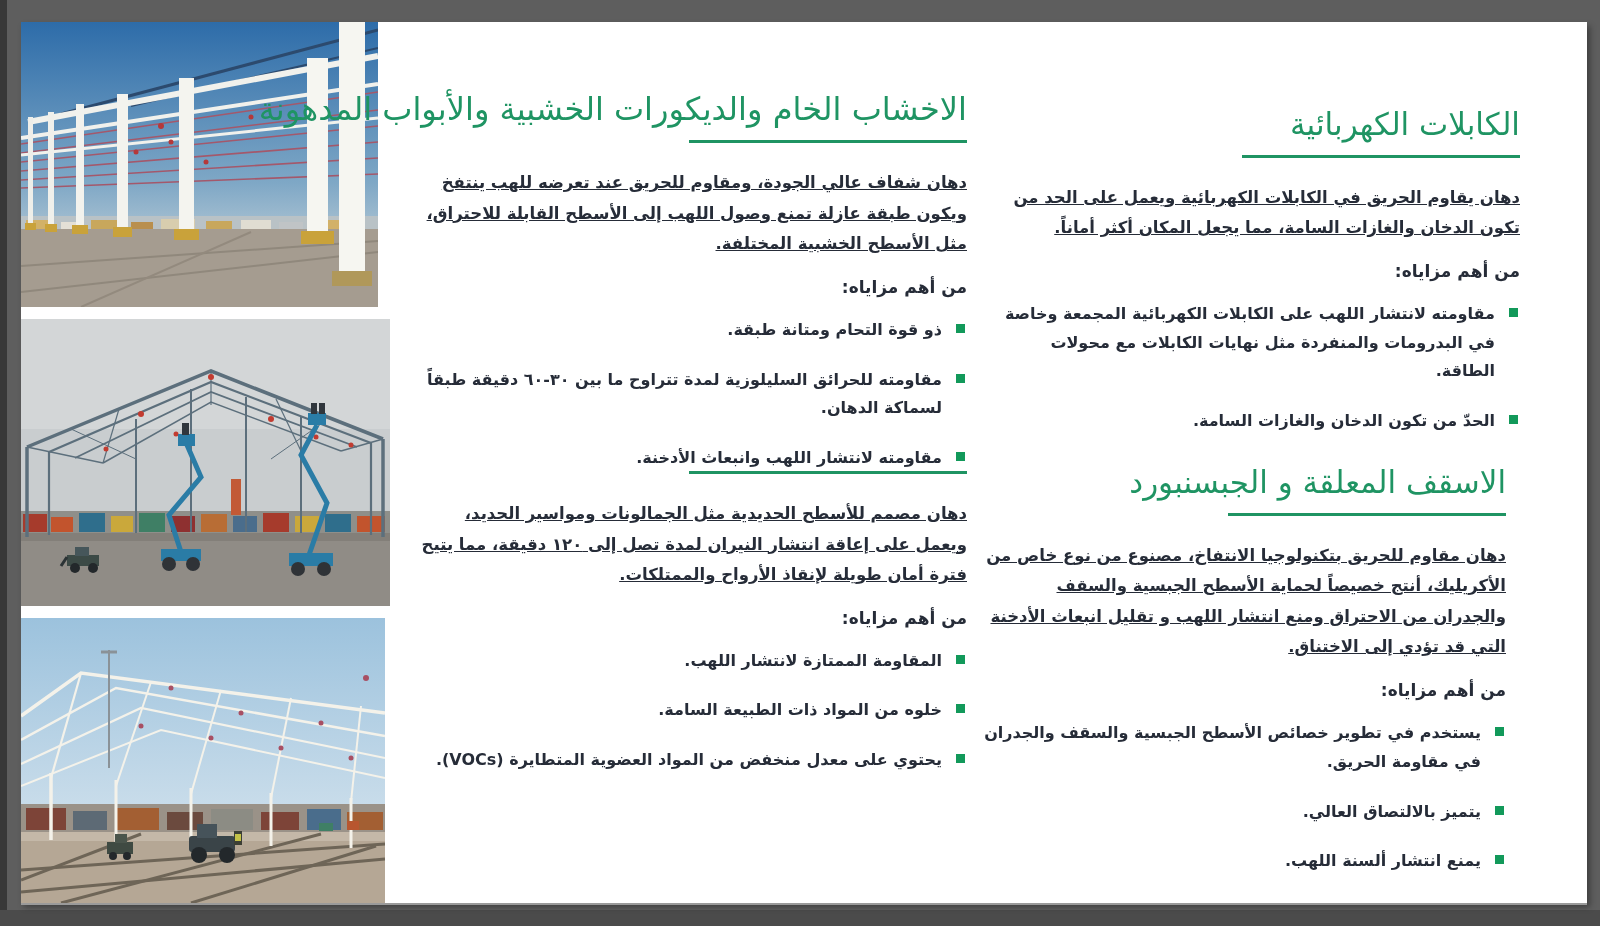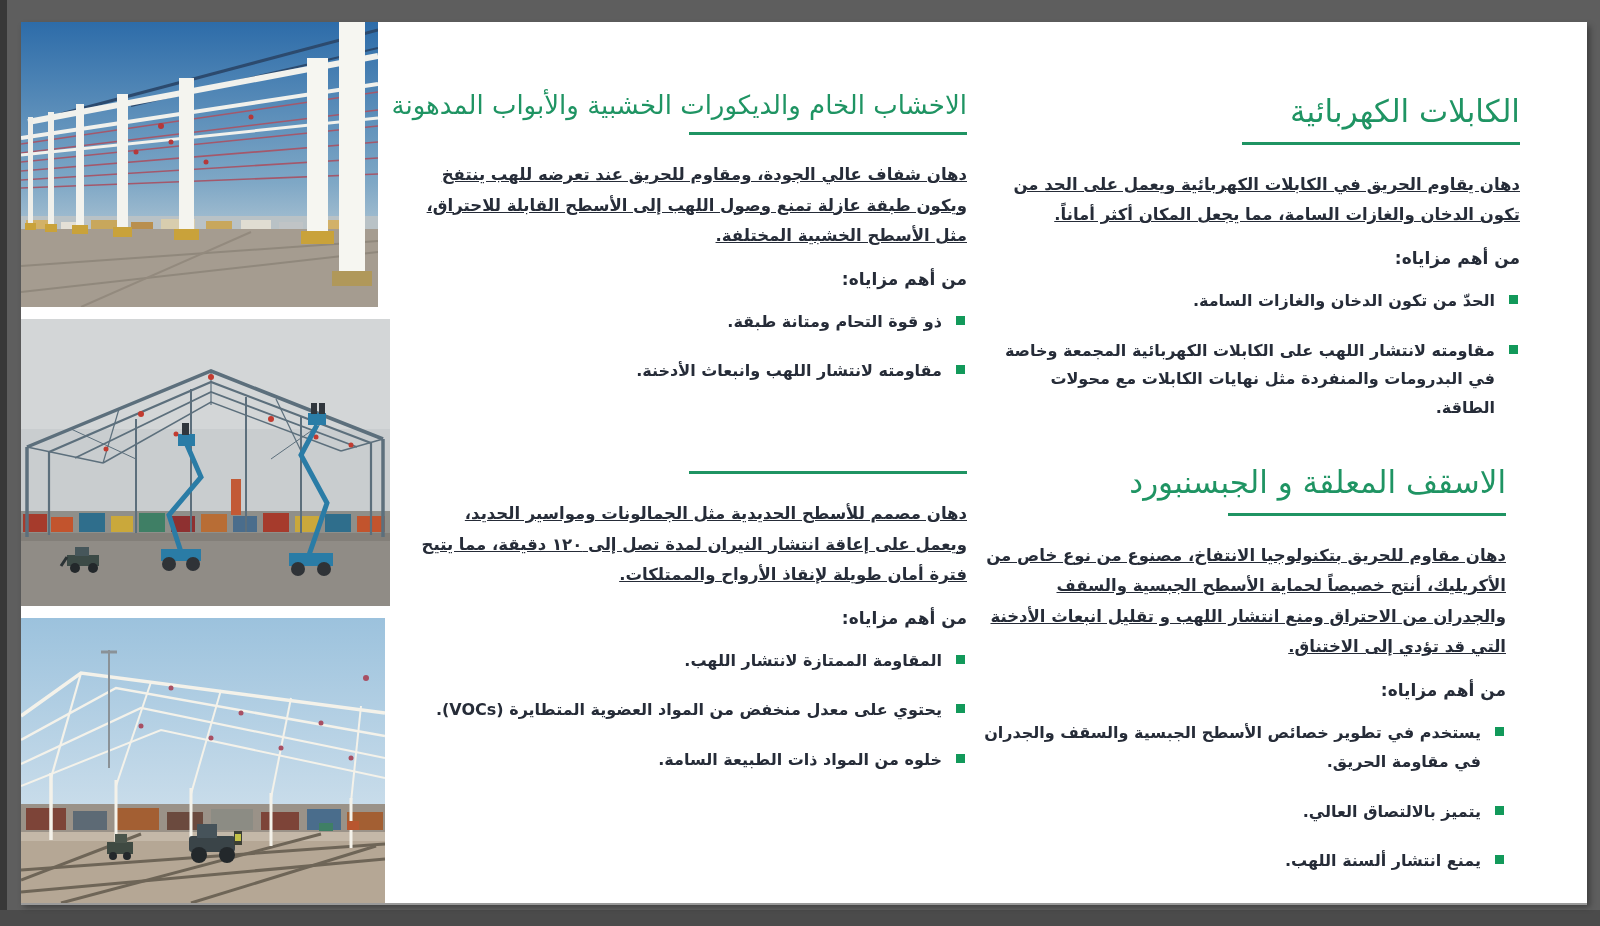--- a/index.html
+++ b/index.html
@@ -18,30 +18,30 @@
   }
 
   
   .photo{position:absolute;left:0;display:block;}
   .photo-1{top:0;}
   .photo-2{top:297px;}
   .photo-3{top:596px;}
 
   
   .sec{position:absolute;direction:rtl;text-align:right;color:#262c38;}
-  .sec-1{top:69px;right:67px;width:522px;margin-left:36px;}
+  .sec-1{top:82px;right:67px;width:522px;margin-left:36px;}
   .sec-2{top:66px;right:620px;width:548px;}
   .sec-3{top:440px;right:81px;width:522px;}
   .sec-4{top:440px;right:620px;width:548px;}
 
   .title{
     margin:0;font-size:31px;font-weight:400;color:#1f9463;line-height:1.35;
     white-space:nowrap;
   }
-  .sec-2 .title{font-size:26px;}
+  .sec-2 .title{font-size:32px;}
   .rule{width:278px;height:3px;background:#1f9463;margin-top:9px;}
   .body{margin:25px 0 0;font-size:16.5px;font-weight:700;line-height:1.85;text-decoration:underline;}
   .adv{margin:17px 0 0;font-size:17px;font-weight:700;}
   .bullets{list-style:none;margin:19px 0 0;padding:0;}
   .bullets li{
     position:relative;padding-right:25px;margin-bottom:21px;
     font-size:16px;font-weight:700;line-height:1.8;
   }
   .bullets .sq{
     position:absolute;right:2px;top:8px;width:9px;height:9px;background:#12995a;
@@ -288,33 +288,33 @@
       <rect x="326" y="203" width="12" height="9" fill="#b8562f"></rect>
     </g>
   </svg>
 
   <section class="sec sec-1">
     <h2 class="title">الكابلات الكهربائية</h2>
     <div class="rule"></div>
     <p class="body">دهان يقاوم الحريق في الكابلات الكهربائية ويعمل على الحد من تكون الدخان والغازات السامة، مما يجعل المكان أكثر أماناً.</p>
     <p class="adv">من أهم مزاياه:</p>
     <ul class="bullets">
+      <li><span class="sq"></span><span>مقاومته لانتشار اللهب على الكابلات الكهربائية المجمعة وخاصة في البدرومات والمنفردة مثل نهايات الكابلات مع محولات الطاقة.</span></li>
       <li><span class="sq"></span><span>الحدّ من تكون الدخان والغازات السامة.</span></li>
-      <li><span class="sq"></span><span>مقاومته لانتشار اللهب على الكابلات الكهربائية المجمعة وخاصة في البدرومات والمنفردة مثل نهايات الكابلات مع محولات الطاقة.</span></li>
     </ul>
   </section>
 
   <section class="sec sec-2">
     <h2 class="title">الاخشاب الخام والديكورات الخشبية والأبواب المدهونة</h2>
     <div class="rule"></div>
     <p class="body">دهان شفاف عالي الجودة، ومقاوم للحريق عند تعرضه للهب ينتفخ ويكون طبقة عازلة تمنع وصول اللهب إلى الأسطح القابلة للاحتراق، مثل الأسطح الخشبية المختلفة.</p>
     <p class="adv">من أهم مزاياه:</p>
     <ul class="bullets">
       <li><span class="sq"></span><span>ذو قوة التحام ومتانة طبقة.</span></li>
-      <li><span class="sq"></span></li>
+      <li><span class="sq"></span><span>مقاومته للحرائق السليلوزية لمدة تتراوح ما بين ٣٠-٦٠ دقيقة طبقاً لسماكة الدهان.</span></li>
       <li><span class="sq"></span><span>مقاومته لانتشار اللهب وانبعاث الأدخنة.</span></li>
     </ul>
   </section>
 
   <section class="sec sec-3">
     <h2 class="title">الاسقف المعلقة و الجبسنبورد</h2>
     <div class="rule"></div>
     <p class="body">دهان مقاوم للحريق بتكنولوجيا الانتفاخ، مصنوع من نوع خاص من الأكريليك، أنتج خصيصاً لحماية الأسطح الجبسية والسقف والجدران من الاحتراق ومنع انتشار اللهب و تقليل انبعاث الأدخنة التي قد تؤدي إلى الاختناق.</p>
     <p class="adv">من أهم مزاياه:</p>
     <ul class="bullets">
@@ -323,18 +323,18 @@
       <li><span class="sq"></span><span>يمنع انتشار ألسنة اللهب.</span></li>
     </ul>
   </section>
 
   <section class="sec sec-4">
     <div class="rule"></div>
     <p class="body">دهان مصمم للأسطح الحديدية مثل الجمالونات ومواسير الحديد، ويعمل على إعاقة انتشار النيران لمدة تصل إلى ١٢٠ دقيقة، مما يتيح فترة أمان طويلة لإنقاذ الأرواح والممتلكات.</p>
     <p class="adv">من أهم مزاياه:</p>
     <ul class="bullets">
       <li><span class="sq"></span><span>المقاومة الممتازة لانتشار اللهب.</span></li>
+      <li><span class="sq"></span><span>خلوه من المواد ذات الطبيعة السامة.</span></li>
       <li><span class="sq"></span><span>يحتوي على معدل منخفض من المواد العضوية المتطايرة (VOCs).</span></li>
-      <li><span class="sq"></span><span>خلوه من المواد ذات الطبيعة السامة.</span></li>
     </ul>
   </section>
 
 </div>
 
 </body></html>

